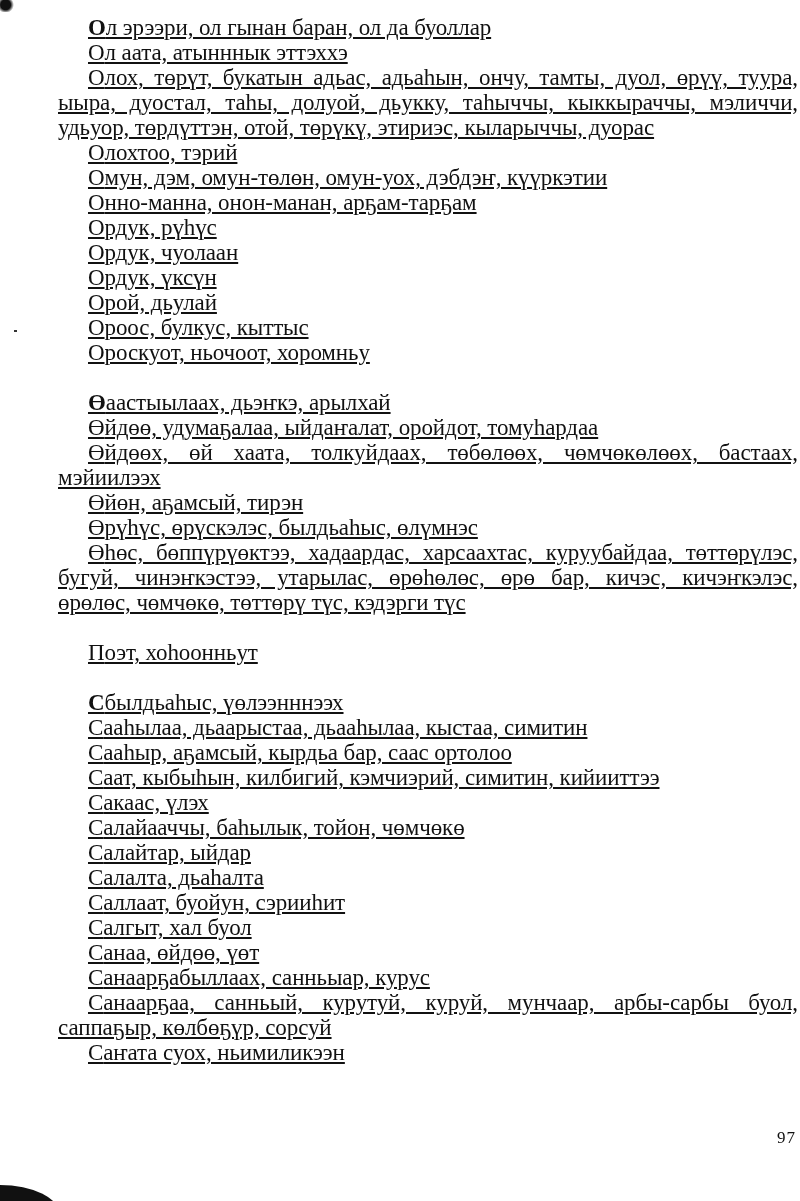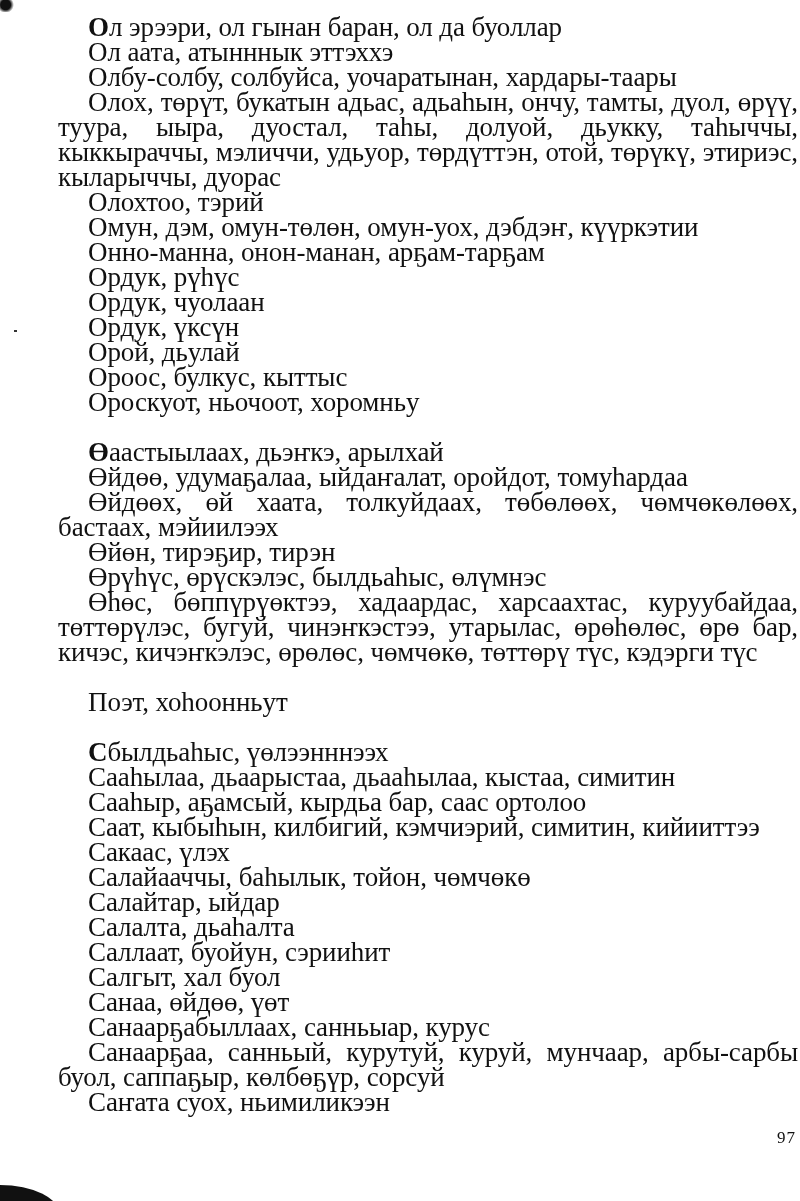--- a/index.html
+++ b/index.html
@@ -20,23 +20,24 @@
     left: 0;
     top: 0;
     width: 800px;
     height: 1201px;
   }
   .text {
     position: absolute;
     left: 58px;
     top: 15px;
     width: 740px;
-    font-size: 27px;
+    font-size: 23px;
     line-height: 25px;
     letter-spacing: -0.1px;
+    text-decoration: underline;
   }
   .entry {
     margin: 0;
     text-indent: 30px;
     text-align: justify;
     text-align-last: left;
   }
   .blank {
     height: 25px;
   }
@@ -77,36 +78,35 @@
 </head>
 <body>
 
 <div class="page">
   <div class="corner-mark-top"></div>
   <div class="speck" style="left:14px;top:330px;"></div>
 
   <div class="text" id="entries">
       <p class="entry"><span class="initial">О</span><span>л эрээри, ол гынан баран, ол да буоллар</span></p>
       <p class="entry"><span>О</span><span>л аата, атынннык эттэххэ</span></p>
-      <p class="entry"><span>О</span><span>лбу-солбу, солбуйса, уочаратынан, хардары-таары</span></p>
       <p class="entry"><span>О</span><span>лох, төрүт, букатын адьас, адьаһын, ончу, тамты, дуол, өрүү, туура, ыыра, дуостал, таһы, долуой, дьукку, таһыччы, кыккыраччы, мэличчи, удьуор, төрдүттэн, отой, төрүкү, этириэс, кыларыччы, дуорас</span></p>
       <p class="entry"><span>О</span><span>лохтоо, тэрий</span></p>
       <p class="entry"><span>О</span><span>мун, дэм, омун-төлөн, омун-уох, дэбдэҥ, күүркэтии</span></p>
       <p class="entry"><span>О</span><span>нно-манна, онон-манан, арҕам-тарҕам</span></p>
       <p class="entry"><span>О</span><span>рдук, рүһүс</span></p>
       <p class="entry"><span>О</span><span>рдук, чуолаан</span></p>
       <p class="entry"><span>О</span><span>рдук,  үксүн</span></p>
       <p class="entry"><span>О</span><span>рой, дьулай</span></p>
       <p class="entry"><span>О</span><span>роос, булкус, кыттыс</span></p>
       <p class="entry"><span>О</span><span>роскуот, ньочоот, хоромньу</span></p>
       <div class="blank"></div>
       <p class="entry"><span class="initial">Ө</span><span>аастыылаах, дьэҥкэ, арылхай</span></p>
       <p class="entry"><span>Ө</span><span>йдөө, удумаҕалаа, ыйдаҥалат, оройдот, томуһардаа</span></p>
       <p class="entry"><span>Ө</span><span>йдөөх, өй хаата, толкуйдаах, төбөлөөх, чөмчөкөлөөх, бастаах, мэйиилээх</span></p>
-      <p class="entry"><span>Ө</span><span>йөн, тирэҕир, тирэн</span></p>
+      <p class="entry"><span>Ө</span><span>йөн, аҕамсый, тирэн</span></p>
       <p class="entry"><span>Ө</span><span>рүһүс, өрүскэлэс, былдьаһыс, өлүмнэс</span></p>
       <p class="entry"><span>Ө</span><span>һөс, бөппүрүөктээ, хадаардас, харсаахтас, куруубайдаа, төттөрүлэс, бугуй, чинэҥкэстээ, утарылас, өрөһөлөс, өрө бар, кичэс, кичэҥкэлэс, өрөлөс, чөмчөкө, төттөрү түс, кэдэрги түс</span></p>
       <div class="blank"></div>
       <p class="entry"><span>П</span><span>оэт, хоһоонньут</span></p>
       <div class="blank"></div>
       <p class="entry"><span class="initial">С</span><span>былдьаһыс, үөлээнннээх</span></p>
       <p class="entry"><span>С</span><span>ааһылаа, дьаарыстаа, дьааһылаа, кыстаа, симитин</span></p>
       <p class="entry"><span>С</span><span>ааһыр, аҕамсый, кырдьа бар, саас ортолоо</span></p>
       <p class="entry"><span>С</span><span>аат, кыбыһын, килбигий, кэмчиэрий, симитин, кийииттээ</span></p>
       <p class="entry"><span>С</span><span>акаас, үлэх</span></p>

